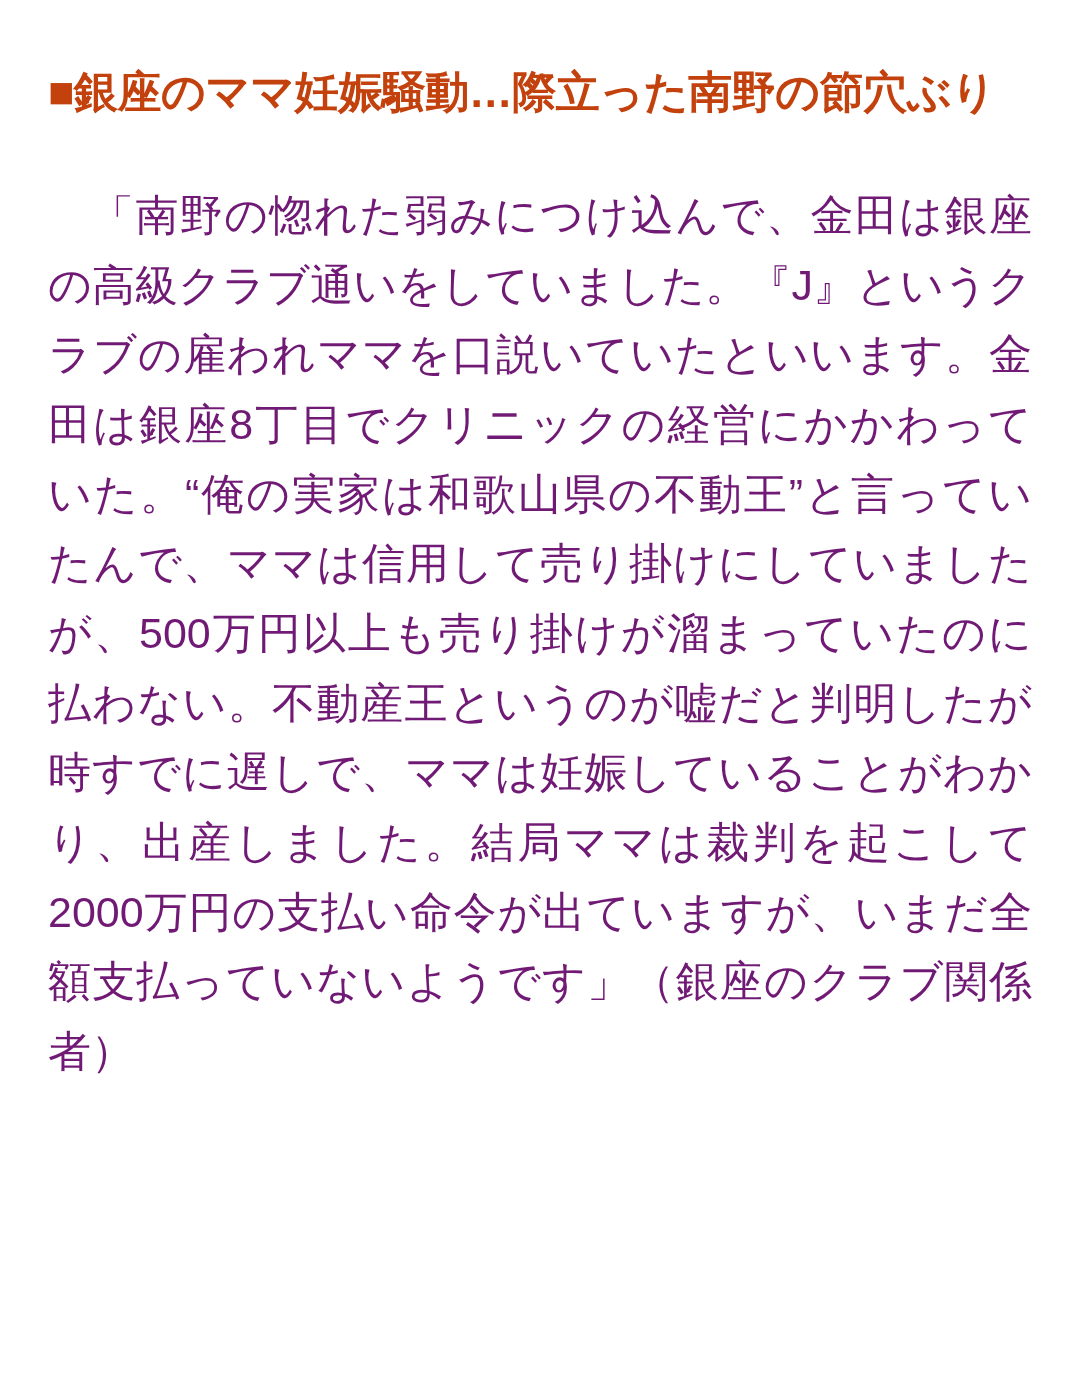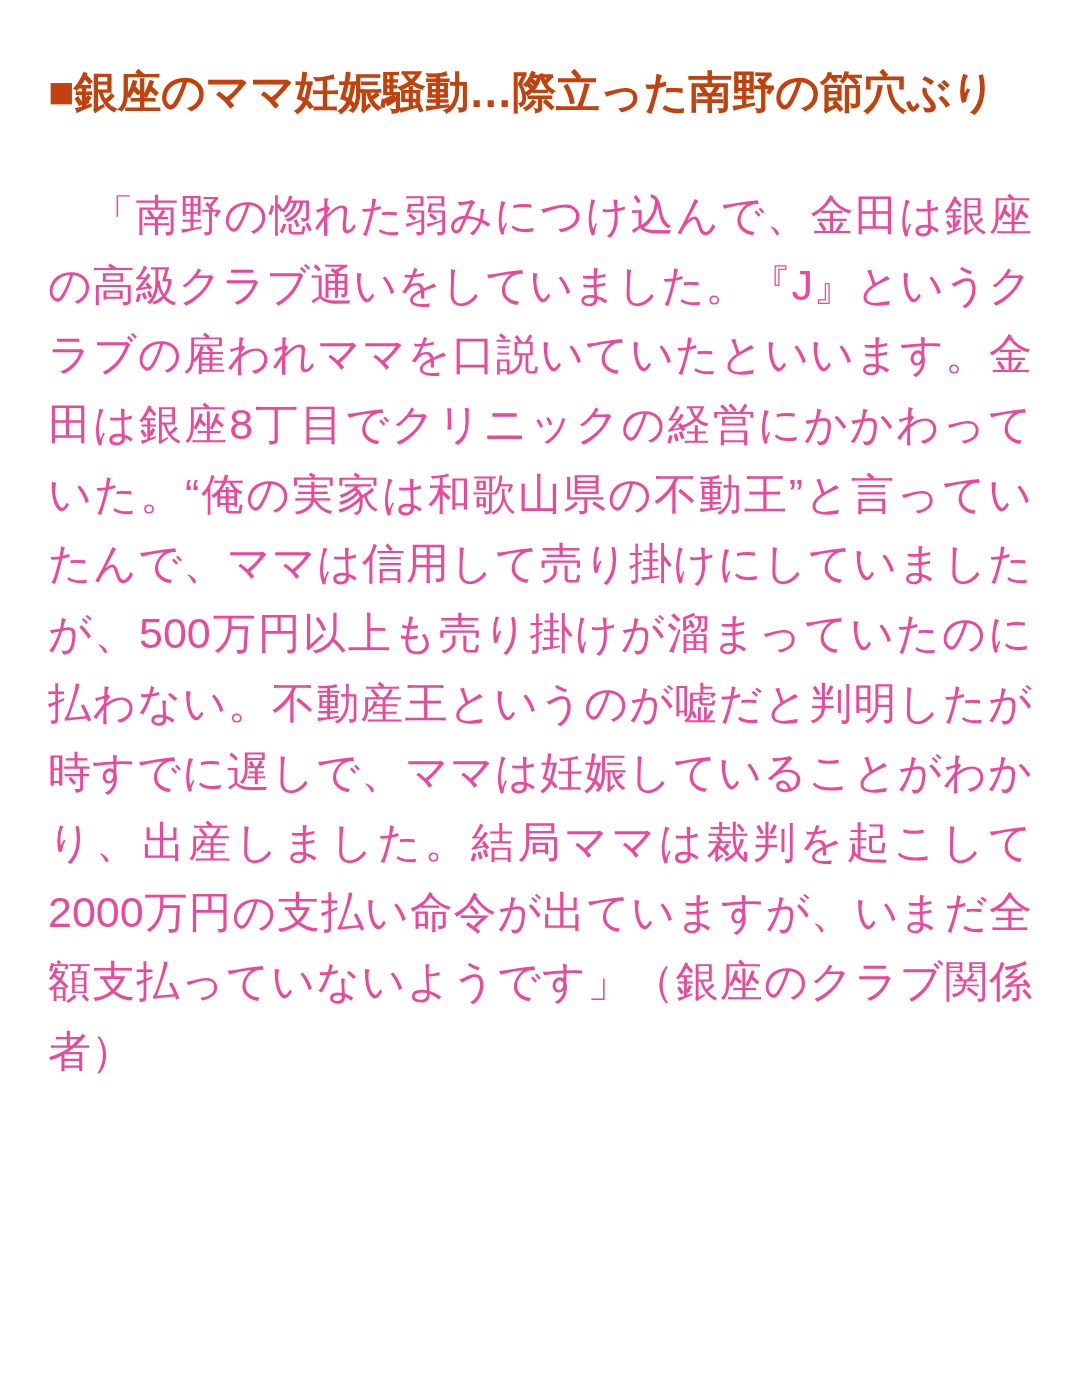--- a/index.html
+++ b/index.html
@@ -27,21 +27,21 @@
     font-weight: 700;
     letter-spacing: -0.5px;
     margin: 0 0 62px 0;
     color: #c2410c;
     white-space: nowrap;
   }
   .article-body {
     font-size: 43px;
     line-height: 1.62;
     font-weight: 400;
-    color: #ec4899;
+    color: #701a75;
     margin: 0;
     text-align: justify;
     text-justify: inter-ideograph;
     letter-spacing: 0px;
   }
   .article-body p {
     margin: 0;
     text-indent: 1em;
   }
 </style>

